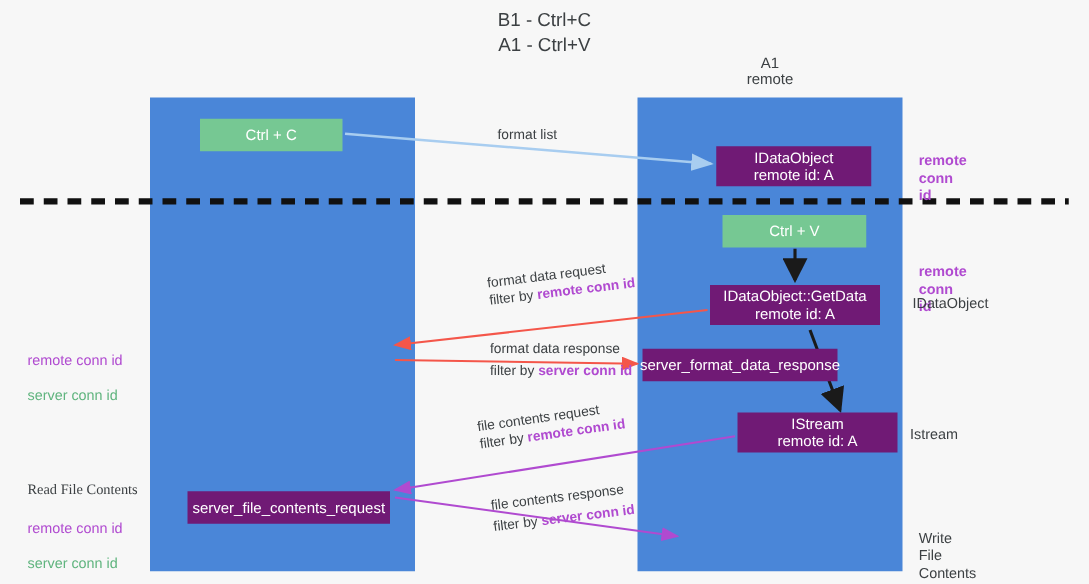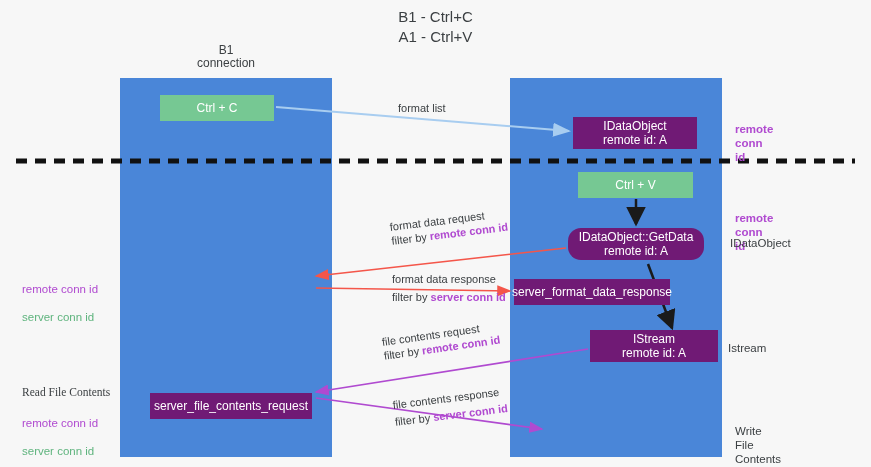--- a/index.html
+++ b/index.html
@@ -39,21 +39,21 @@
     display:flex;align-items:center;justify-content:center;
     text-align:center;color:#ffffff;font-size:12px;line-height:14px;
     white-space:pre-line;padding:2px 4px;
   }
   .green{background:#76c893;}
   .orange{background:#701a75;}
 
   #box-ctrlc{left:160px;top:95px;width:114px;height:26px;}
   #box-idataobject{left:573px;top:117px;width:124px;height:32px;}
   #box-ctrlv{left:578px;top:172px;width:115px;height:26px;}
-  #box-getdata{left:568px;top:228px;width:136px;height:32px;border-radius:13px;}
+  #box-getdata{left:568px;top:228px;width:136px;height:32px;}
   #box-sfdreq{left:150px;top:268px;width:162px;height:26px;}
   #box-sfdres{left:514px;top:279px;width:156px;height:26px;}
   #box-istream{left:590px;top:330px;width:128px;height:32px;}
   #box-sfcreq{left:150px;top:393px;width:162px;height:26px;}
   #box-sfcres{left:546px;top:417px;width:162px;height:26px;}
 
   
   .note{position:absolute;font-size:11.5px;line-height:14px;white-space:pre-line;}
   .note.bold{font-weight:bold;}
   .purple{color:#b04ad0;}
@@ -90,22 +90,22 @@
 <body>
 
 <div id="stage">
 
   <div class="lane" id="lane-b1"></div>
   <div class="lane" id="lane-a1"></div>
 
   <div id="title">B1 - Ctrl+C
 A1 - Ctrl+V</div>
 
-  <div class="col-head" id="head-b1">B1
-connection</div>
+  <div class="col-head" id="head-a1">A1
+remote</div>
 
   <svg class="overlay" viewBox="0 0 871 467">
     <defs>
       <marker id="ah-blue" markerWidth="9" markerHeight="7" refX="8" refY="3.5" orient="auto">
         <polygon points="0 0, 9 3.5, 0 7" fill="#a8cdf0"></polygon>
       </marker>
       <marker id="ah-red" markerWidth="9" markerHeight="7" refX="8" refY="3.5" orient="auto">
         <polygon points="0 0, 9 3.5, 0 7" fill="#f4564a"></polygon>
       </marker>
       <marker id="ah-mag" markerWidth="9" markerHeight="7" refX="8" refY="3.5" orient="auto">

